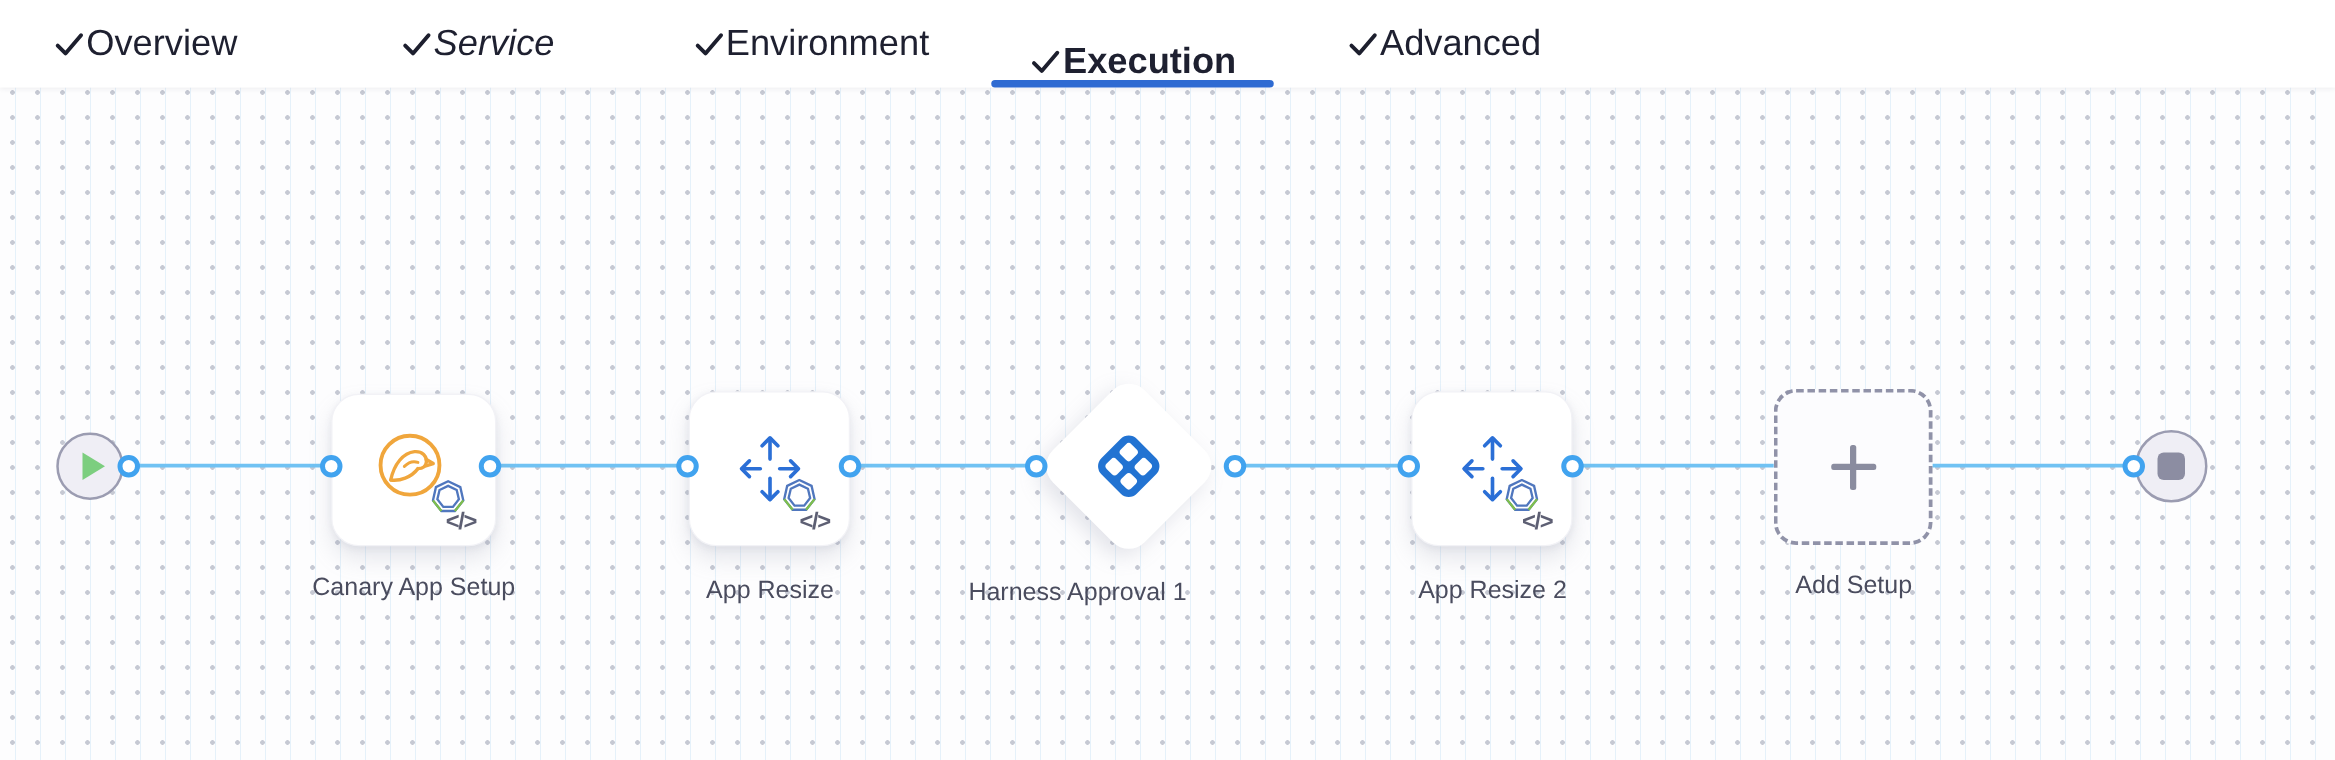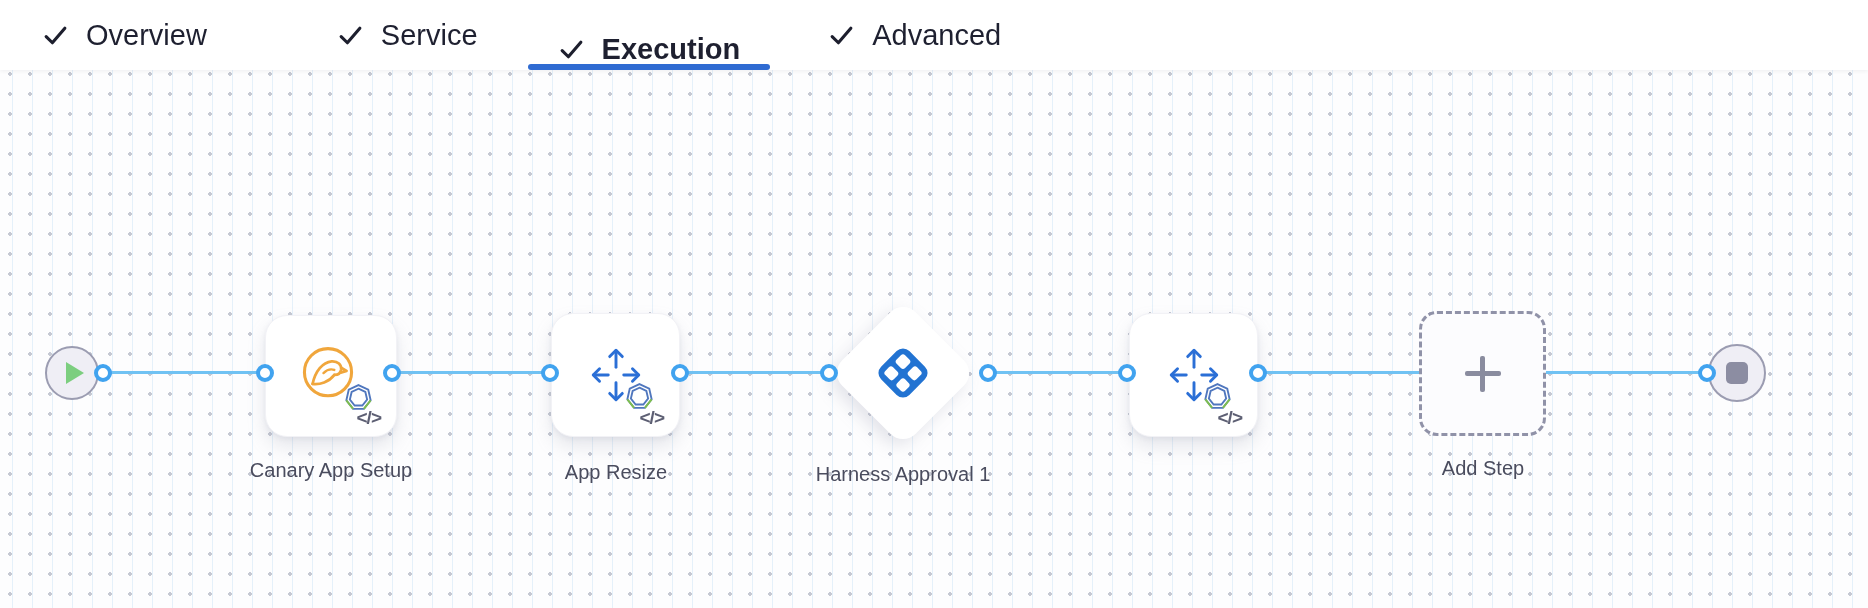--- a/index.html
+++ b/index.html
@@ -3,23 +3,23 @@
 <meta charset="utf-8">
 <style>
   * { margin:0; padding:0; box-sizing:border-box; }
   html,body { width:1868px; height:608px; overflow:hidden;
     font-family:"Liberation Sans","DejaVu Sans",sans-serif; background:#fff; }
 
   
   .tabbar { position:relative; width:100%; height:70px; background:#fff;
     display:flex; align-items:stretch; z-index:10;
     box-shadow:0 1px 4px rgba(40,41,61,0.07); }
-  .tab { display:flex; align-items:center; gap:17px; font-size:29px;
+  .tab { display:flex; align-items:center; font-size:29px;
     color:#1E2030; position:relative; cursor:pointer; }
-  .tab.m1{ margin-left:42px; } .tab.m2{ margin-left:130px; }
+  .tab.m1{ margin-left:42px; } .tab.m2{ margin-left:130px;font-style:italic; }
   .tab.m3{ margin-left:110px; } .tab.m4{ margin-left:80px; }
   .tab.m5{ margin-left:88px; }
   .tab.active { font-weight:bold;margin-top:28px; }
   .tab-underline { position:absolute; left:-30px; right:-30px; bottom:0;
     height:6px; border-radius:4px; background:#2F6BD2; }
   .check { width:27px; height:27px; flex:0 0 auto; }
 
   
   .canvas { position:relative; width:100%; height:538px;
     background-color:#FDFDFE;
@@ -81,20 +81,26 @@
     <svg class="check" viewBox="0 0 26 26" fill="none">
         <path d="M4 14 L10 20 L22 6" stroke="#1D1F2E" stroke-width="3" stroke-linecap="round" stroke-linejoin="round"></path>
       </svg>
     <span>Overview</span>
   </div>
   <div class="tab m2">
     <svg class="check" viewBox="0 0 26 26" fill="none">
         <path d="M4 14 L10 20 L22 6" stroke="#1D1F2E" stroke-width="3" stroke-linecap="round" stroke-linejoin="round"></path>
       </svg>
     <span>Service</span>
+  </div>
+  <div class="tab m3">
+    <svg class="check" viewBox="0 0 26 26" fill="none">
+        <path d="M4 14 L10 20 L22 6" stroke="#1D1F2E" stroke-width="3" stroke-linecap="round" stroke-linejoin="round"></path>
+      </svg>
+    <span>Environment</span>
   </div>
   <div class="tab m4 active">
     <svg class="check" viewBox="0 0 26 26" fill="none">
         <path d="M4 14 L10 20 L22 6" stroke="#1D1F2E" stroke-width="3" stroke-linecap="round" stroke-linejoin="round"></path>
       </svg>
     <span>Execution</span>
     <div class="tab-underline"></div>
   </div>
   <div class="tab m5">
     <svg class="check" viewBox="0 0 26 26" fill="none">
@@ -200,16 +206,17 @@
   <div class="port" style="left:541px;"></div>
   <div class="port" style="left:671px;"></div>
   <div class="port" style="left:820px;"></div>
   <div class="port" style="left:979px;"></div>
   <div class="port" style="left:1118px;"></div>
   <div class="port" style="left:1249px;"></div>
   <div class="port" style="left:1698px;"></div>
 
   <div class="node-label" style="left:231px; top:386px; width:200px;">Canary App Setup</div>
   <div class="node-label" style="left:496px; top:388px; width:240px;">App Resize</div>
-  <div class="node-label" style="left:803px; top:390px; width:200px;">Harness Approval 1</div>
-  <div class="node-label" style="left:1383px; top:384px; width:200px;">Add Step</div>
+  <div class="node-label" style="left:762px; top:390px; width:200px;">Harness Approval 1</div>
+  <div class="node-label" style="left:1074px; top:388px; width:240px;">App Resize 2</div>
+  <div class="node-label" style="left:1383px; top:384px; width:200px;">Add Setup</div>
 
 </div>
 
 </body></html>

